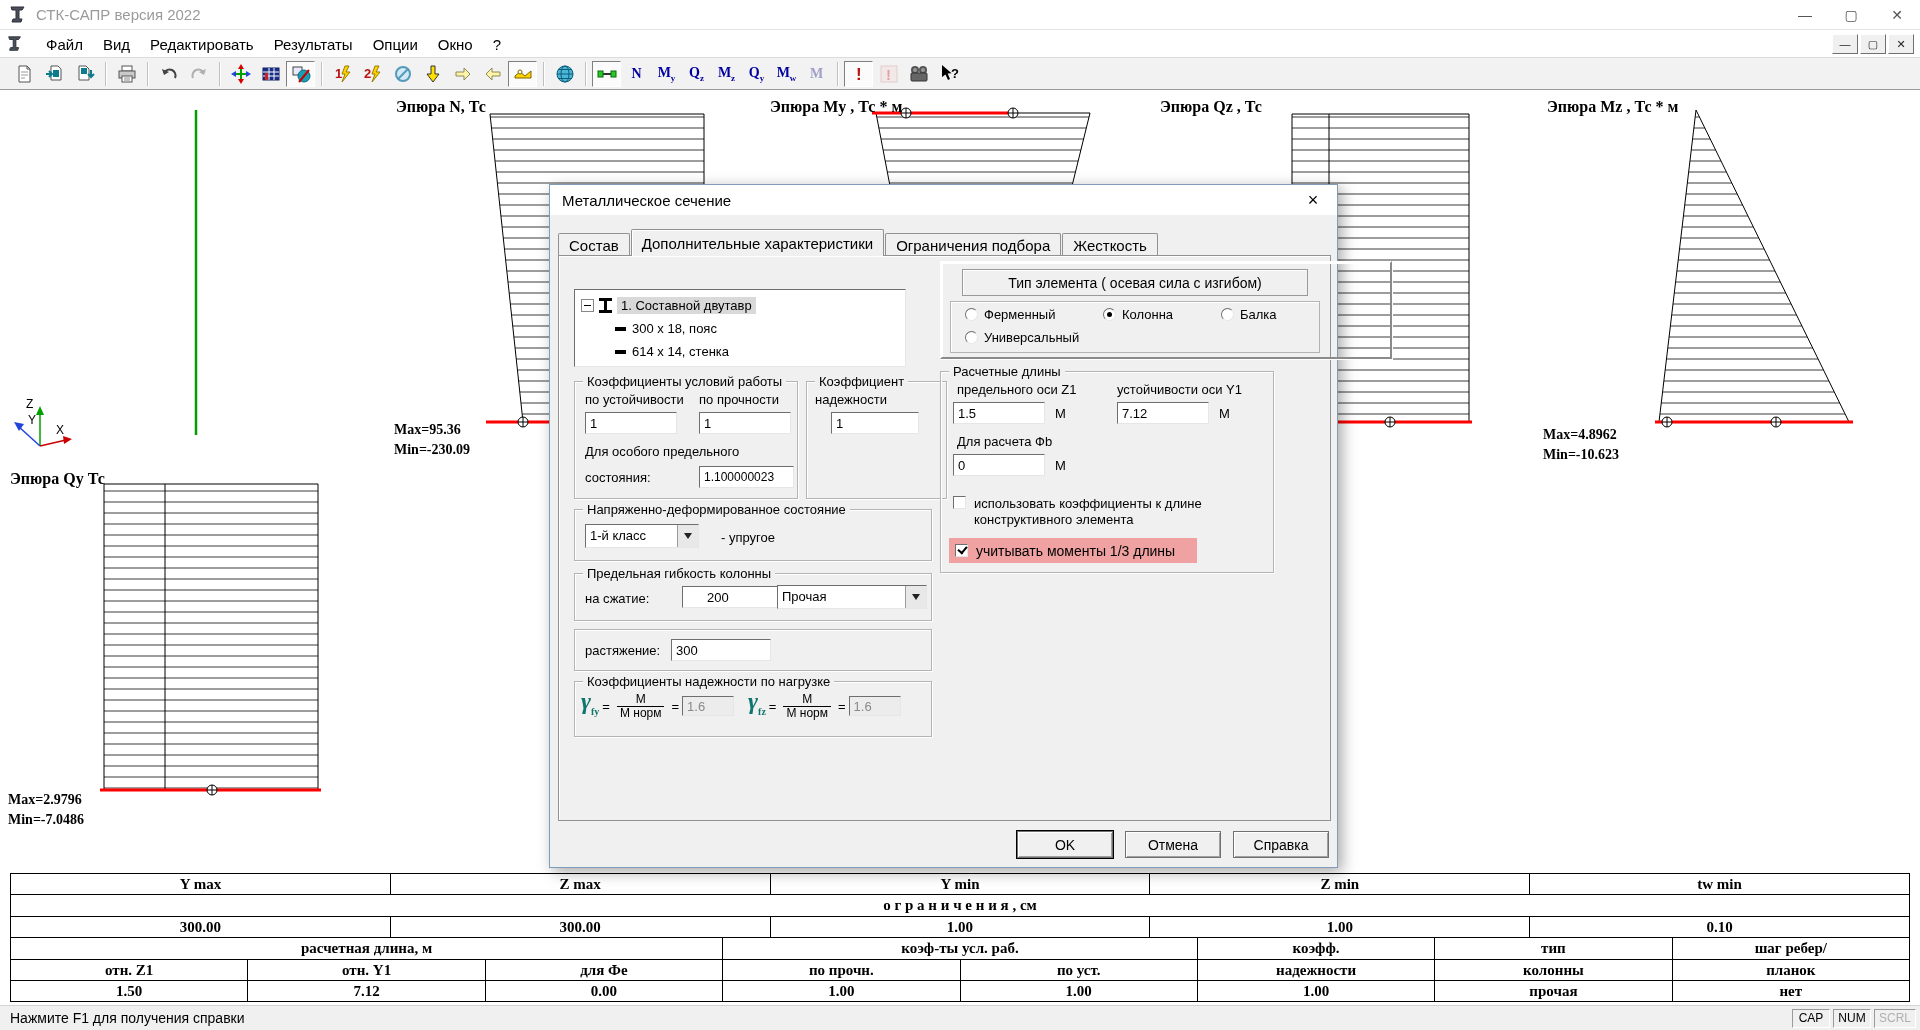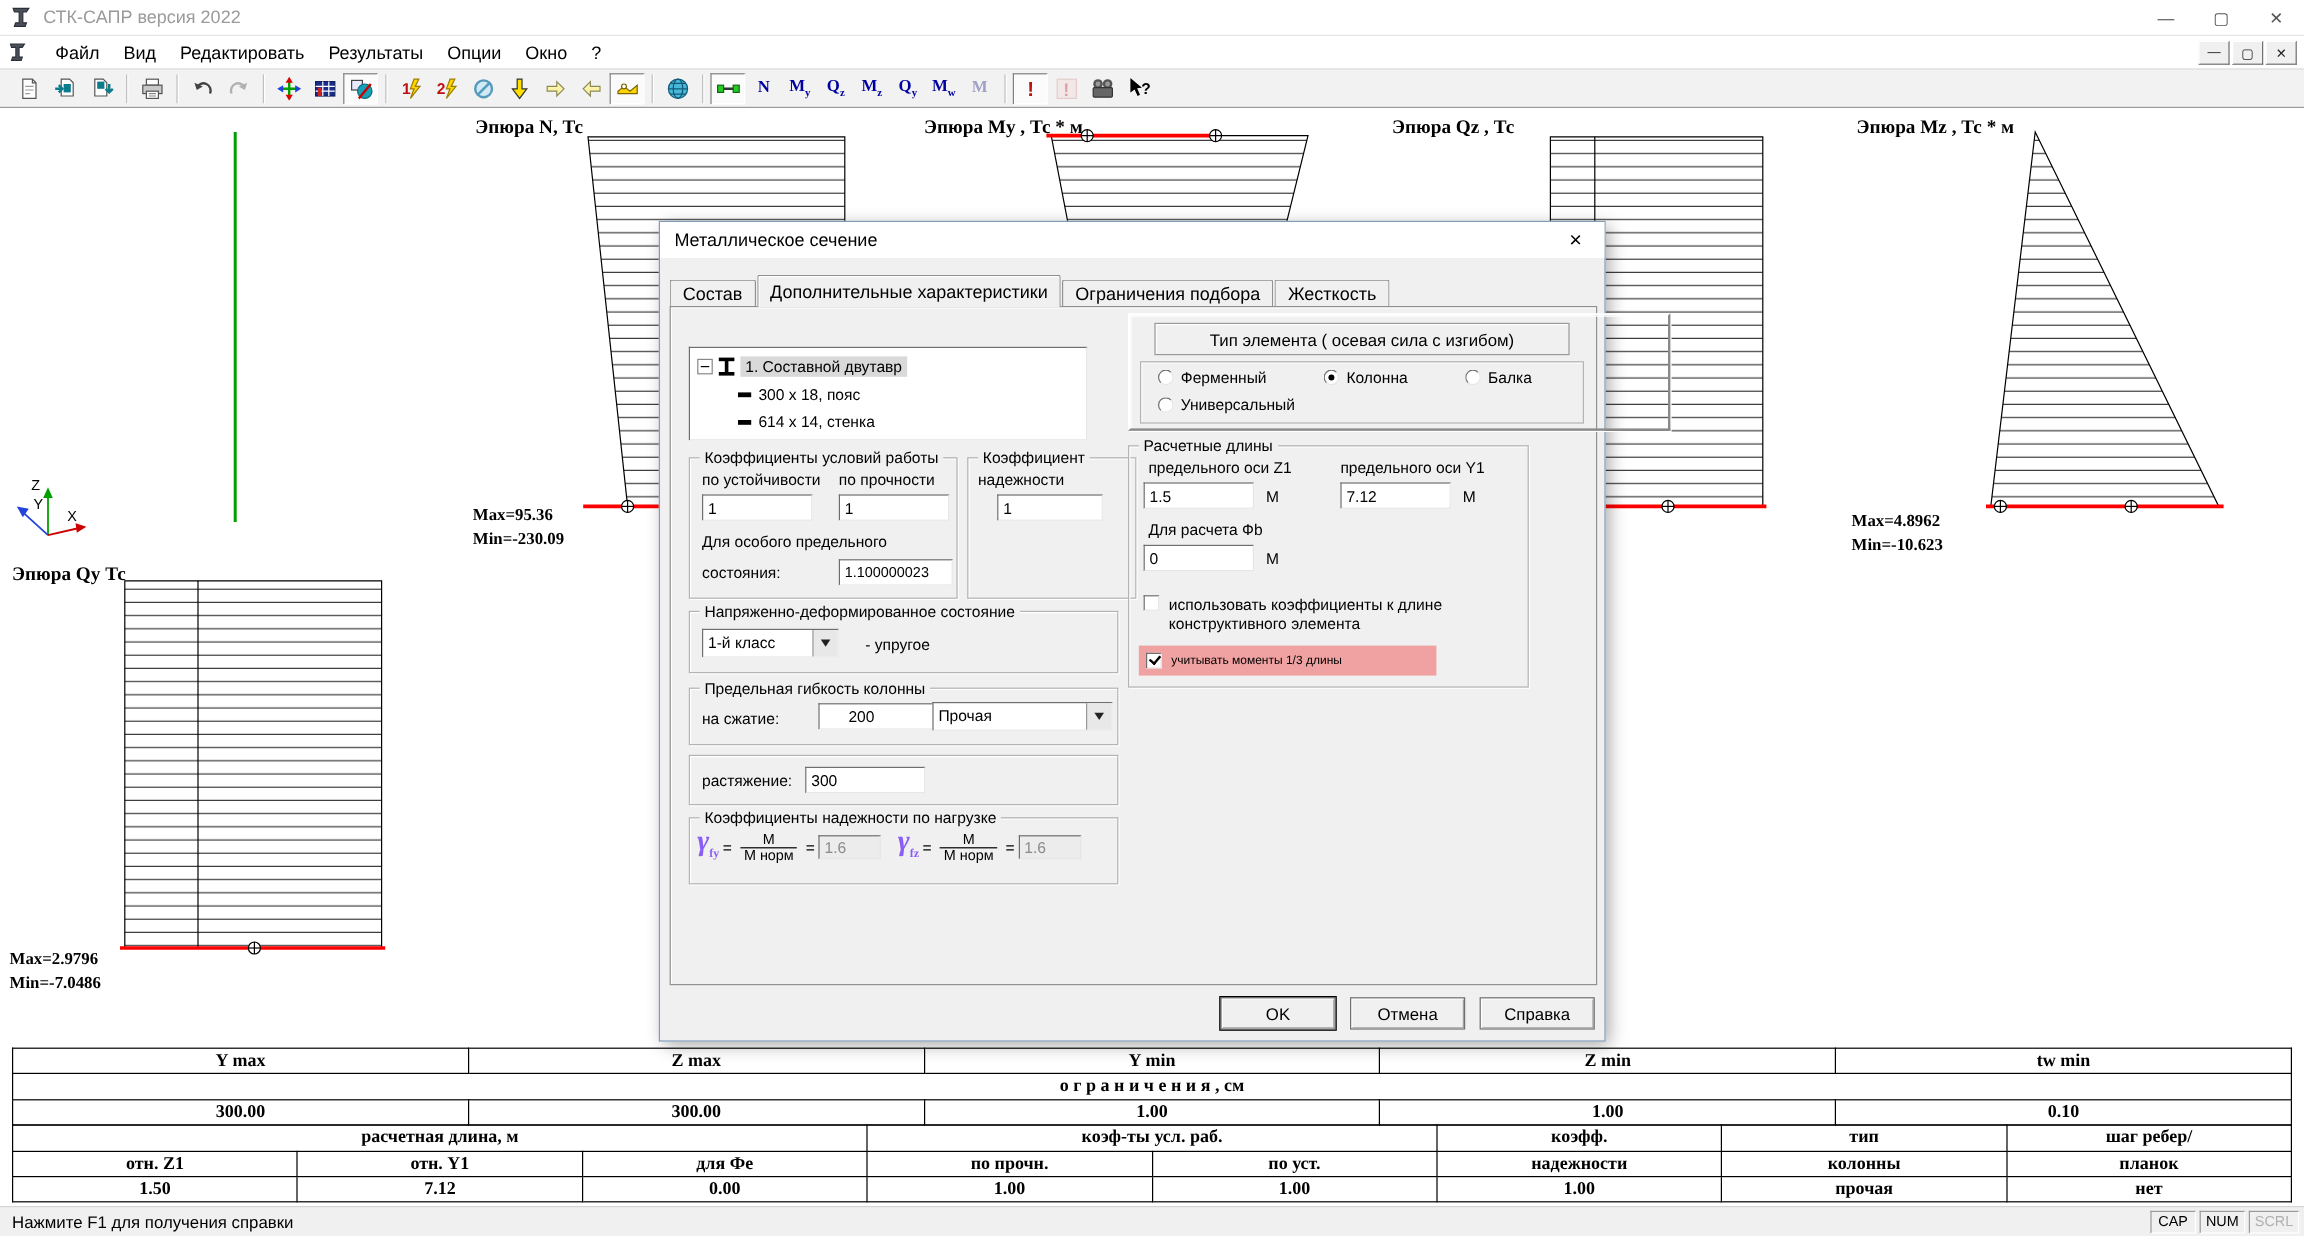--- a/index.html
+++ b/index.html
@@ -95,21 +95,21 @@
   .check.on::after { content:""; position:absolute; left:2px; top:1px; width:7px; height:4px;
     border-left:2px solid #000; border-bottom:2px solid #000; transform:rotate(-50deg); }
   .btn { position:absolute; width:96px; height:27px; background:#f0f0f0; border:1px solid #707070;
     box-shadow:inset 1px 1px 0 #fff, inset -1px -1px 0 #a0a0a0; font-size:14px; display:flex;
     align-items:center; justify-content:center; font-family:"Liberation Sans",sans-serif; }
   .btn.default { outline:1px solid #000; }
   .frac { display:inline-flex; flex-direction:column; align-items:center; font-size:12px;
     line-height:13px; margin:0 4px; }
   .frac .den { border-top:1px solid #000; padding:0 3px; }
   .gamma { font-family:"Liberation Serif",serif; font-style:italic; font-weight:bold;
-    font-size:24px; color:#8b5cf6; line-height:22px; }
+    font-size:24px; color:#0f766e; line-height:22px; }
   .gamma sub { font-size:10px; font-style:normal; }
   
   .datatable { position:absolute; left:10px; top:873px; width:1900px;
     font-family:"Liberation Serif",serif; font-weight:bold; font-size:15px; }
   .datatable table { width:100%; border-collapse:collapse; table-layout:fixed; }
   .datatable td { border:1px solid #000; text-align:center; height:21px; padding:0 2px;
     overflow:hidden; white-space:nowrap; }
   
   .statusbar { position:absolute; left:0; top:1005px; width:1920px; height:25px; background:#f0f0f0;
     border-top:1px solid #d4d4d4; display:flex; align-items:center; font-size:14px; }
@@ -548,37 +548,37 @@
           <div class="radio" style="left:14px; top:28px">
               <span class="rdot"></span>
               <span>Универсальный</span>
             </div>
         </div>
       </div>
 
       <div class="groupbox" style="left:390px; top:186px; width:334px; height:202px; z-index:4">
         <span class="gb-label">Расчетные длины</span>
         <span class="slabel" style="left:16px; top:10px">предельного оси  Z1</span>
-        <span class="slabel" style="left:176px; top:10px">предельного оси Y1</span>
+        <span class="slabel" style="left:176px; top:10px">устойчивости оси Y1</span>
         <input class="field" style="left: 12px; top: 30px; width: 92px;" value="1.5">
         <span class="slabel" style="left:114px; top:34px">М</span>
         <input class="field" style="left: 176px; top: 30px; width: 92px;" value="7.12">
         <span class="slabel" style="left:278px; top:34px">М</span>
         <span class="slabel" style="left:16px; top:62px">Для расчета Фb</span>
         <input class="field" style="left: 12px; top: 82px; width: 92px;" value="0">
         <span class="slabel" style="left:114px; top:86px">М</span>
         <div style="position:absolute; left:12px; top:124px; display:flex">
           <span class="check"></span>
           <span style="margin-left:8px; font-size:13px; line-height:16px">
             <span>использовать коэффициенты к длине</span><br><span>конструктивного элемента</span>
           </span>
         </div>
         <div style="position:absolute; left:8px; top:166px; width:248px; height:25px; background:#f0a2a2; display:flex; align-items:center; padding-left:6px">
           <span class="check on"></span>
-          <span style="margin-left:8px; font-size:10px">учитывать моменты 1/3 длины</span>
+          <span style="margin-left:8px; font-size:14px">учитывать моменты 1/3 длины</span>
         </div>
       </div>
 
       <div class="btn default" style="left:467px; top:646px">OK</div>
       <div class="btn" style="left:575px; top:646px">Отмена</div>
       <div class="btn" style="left:683px; top:646px">Справка</div>
     </div>
   </div>
 
   <div class="datatable">

